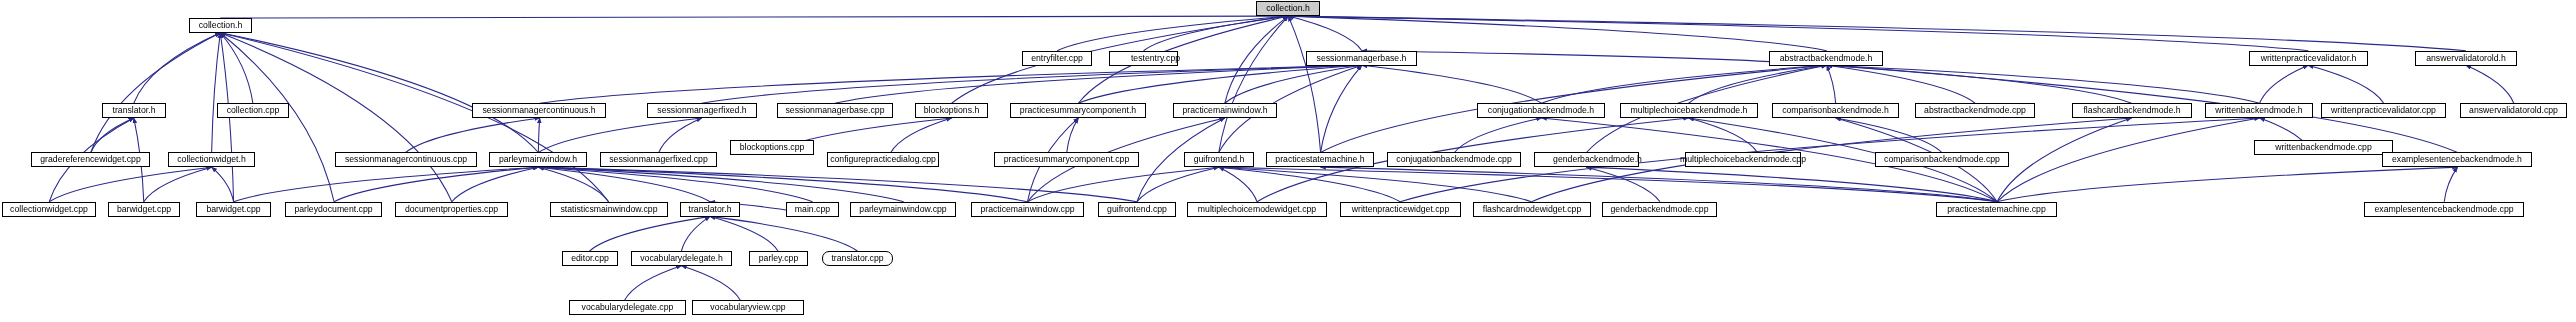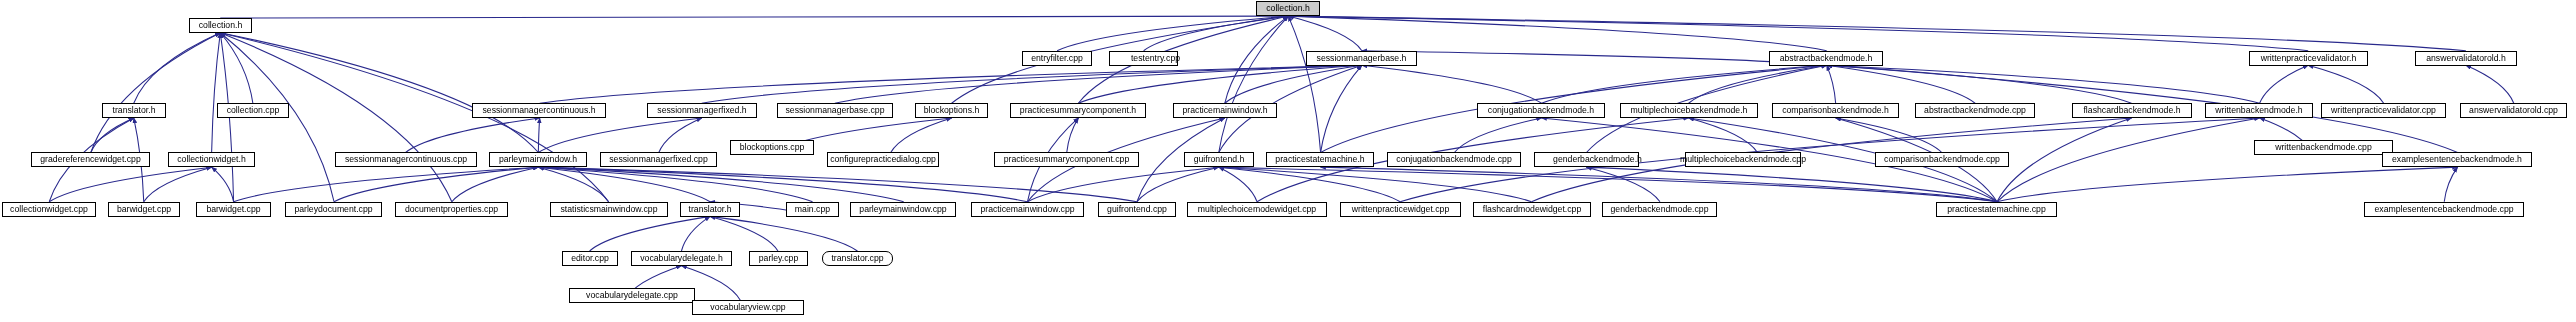--- a/index.html
+++ b/index.html
@@ -212,17 +212,17 @@
       <div class="node" style="left: 1187px; top: 202px; width: 140px;">multiplechoicemodewidget.cpp</div>
       <div class="node" style="left: 1340px; top: 202px; width: 121px;">writtenpracticewidget.cpp</div>
       <div class="node" style="left: 1473px; top: 202px; width: 118px;">flashcardmodewidget.cpp</div>
       <div class="node" style="left: 1602px; top: 202px; width: 115px;">genderbackendmode.cpp</div>
       <div class="node thick" style="left: 1936px; top: 202px; width: 121px;">practicestatemachine.cpp</div>
       <div class="node" style="left: 2364px; top: 202px; width: 160px;">examplesentencebackendmode.cpp</div>
       <div class="node" style="left: 562px; top: 251px; width: 56px;">editor.cpp</div>
       <div class="node thick" style="left: 631px; top: 251px; width: 101px;">vocabularydelegate.h</div>
       <div class="node" style="left: 749px; top: 251px; width: 59px;">parley.cpp</div>
       <div class="node" style="left: 822px; top: 251px; width: 71px; border-radius: 7px;">translator.cpp</div>
-      <div class="node thick" style="left: 569px; top: 288px; width: 126px;">vocabularydelegate.cpp</div>
+      <div class="node thick" style="left: 569px; top: 300px; width: 117px;">vocabularydelegate.cpp</div>
       <div class="node thick" style="left: 692px; top: 300px; width: 112px;">vocabularyview.cpp</div>
     </div>
 </div>
 
 
 </body></html>

